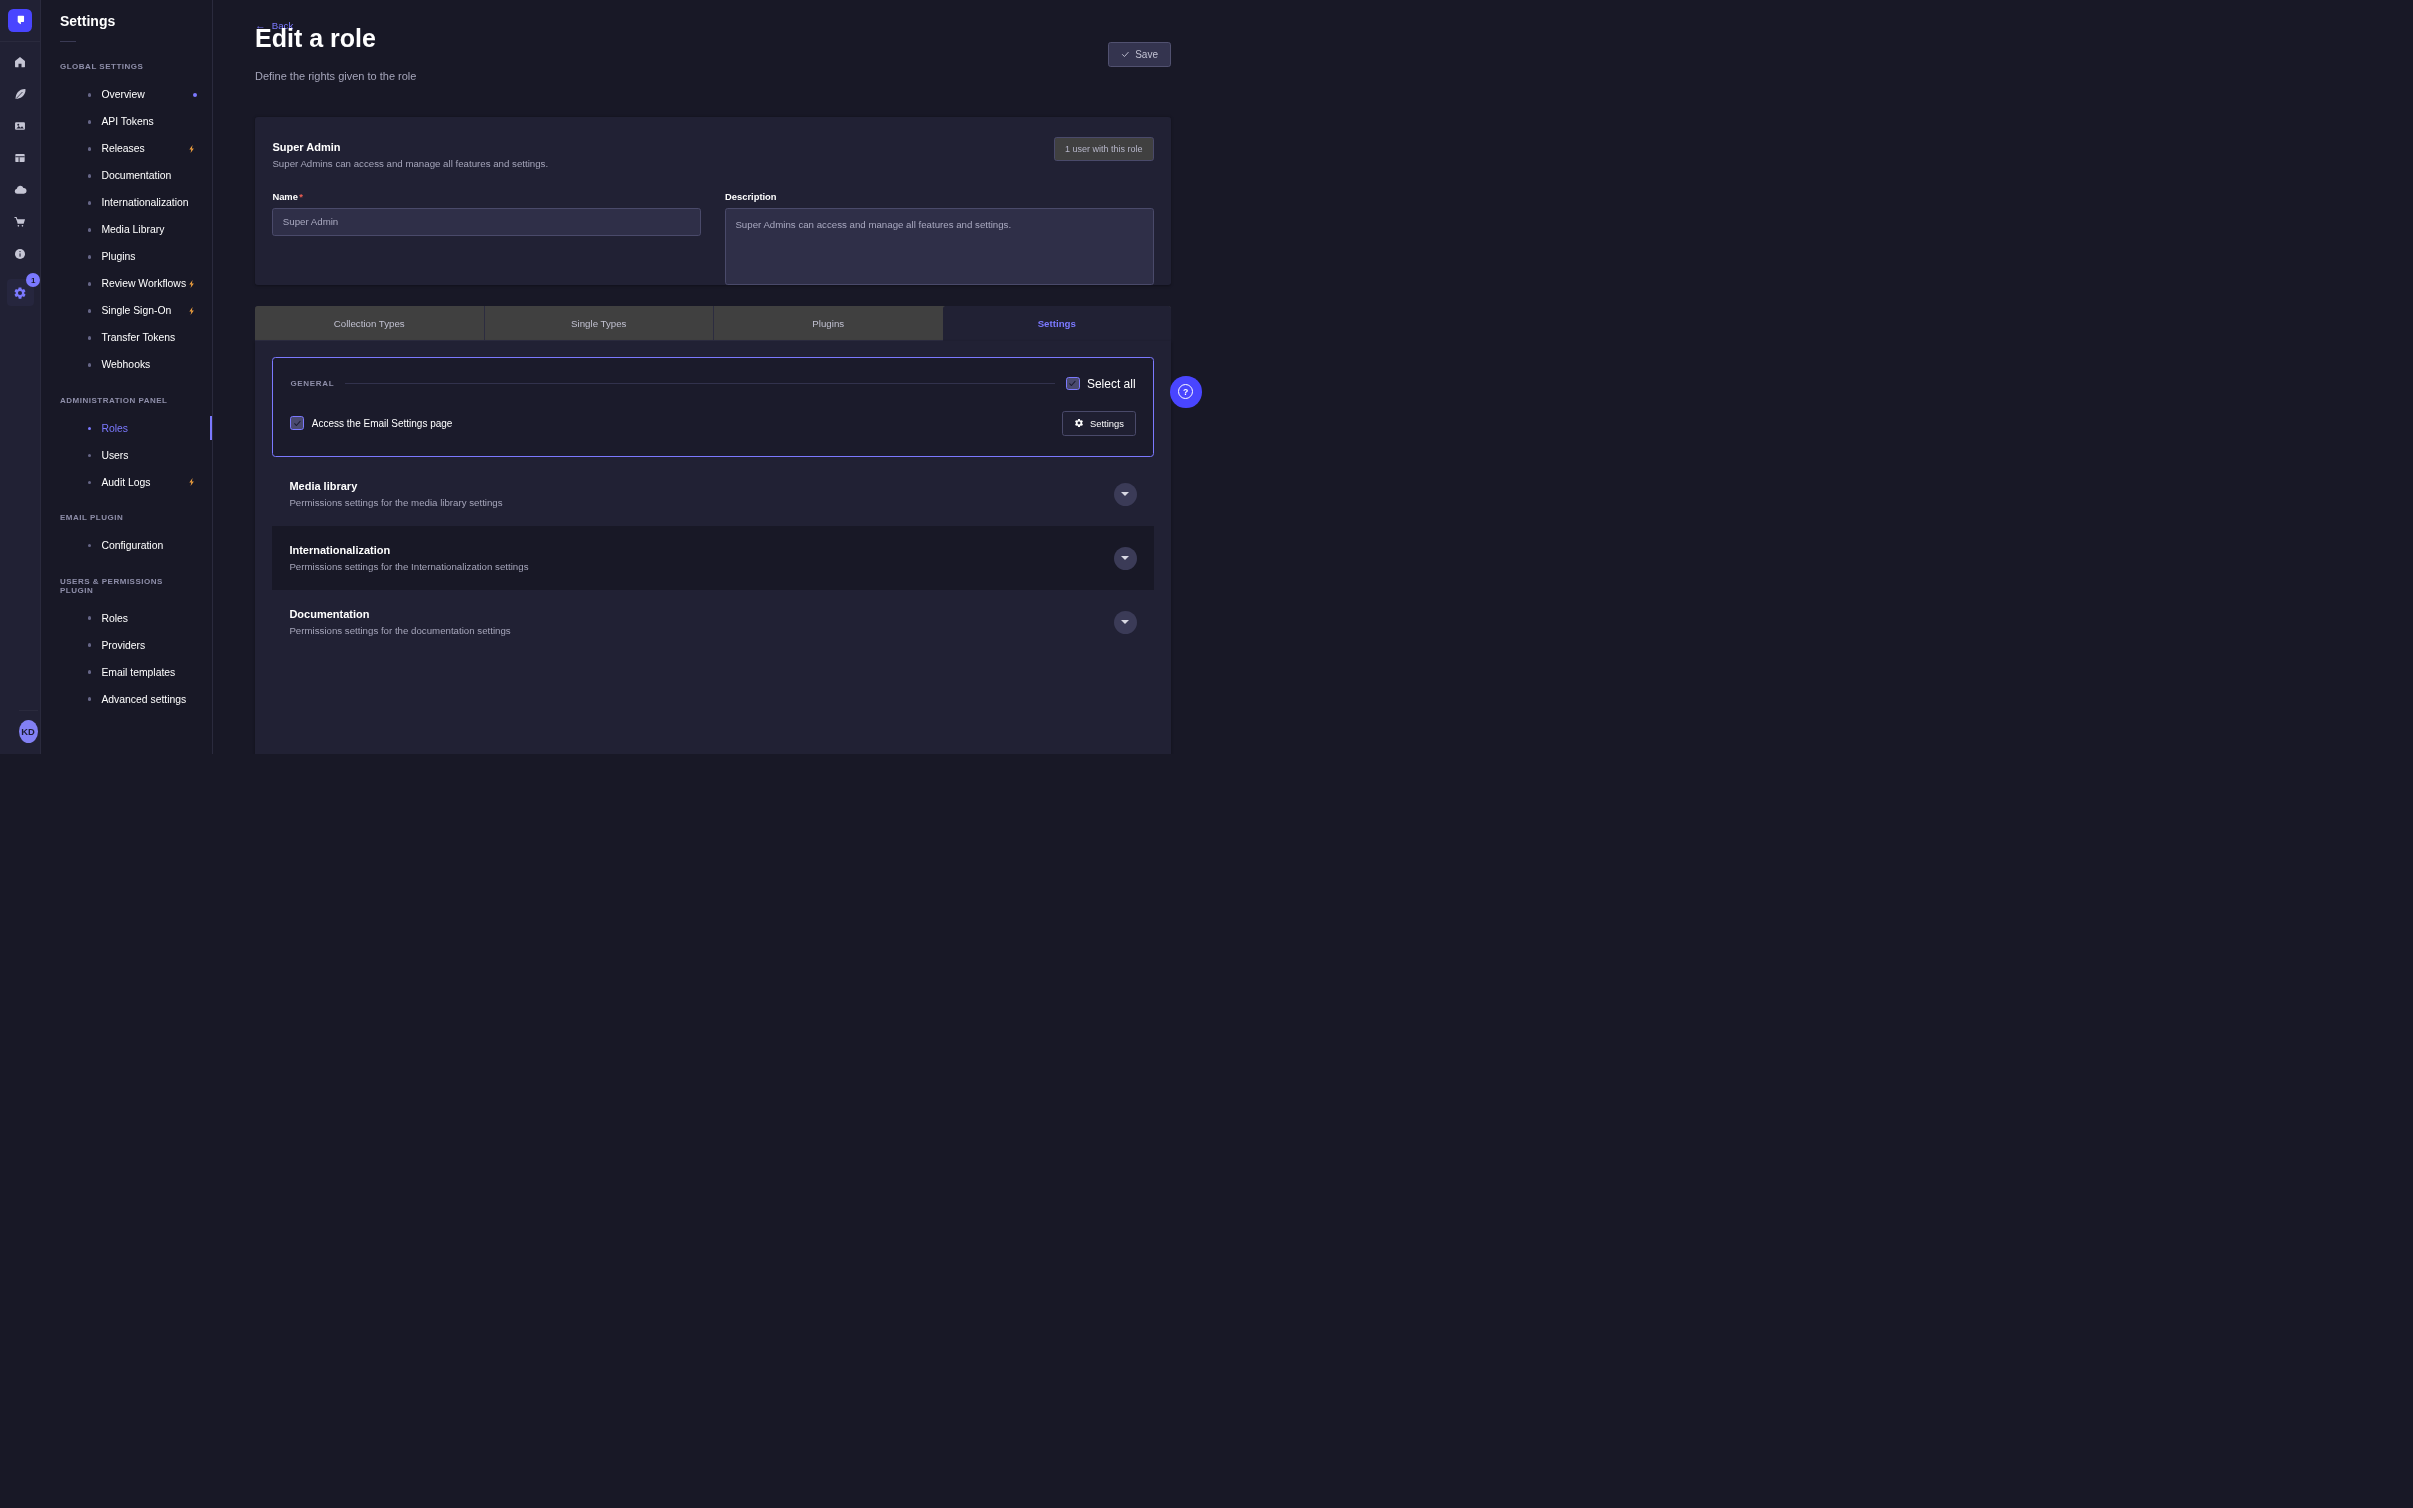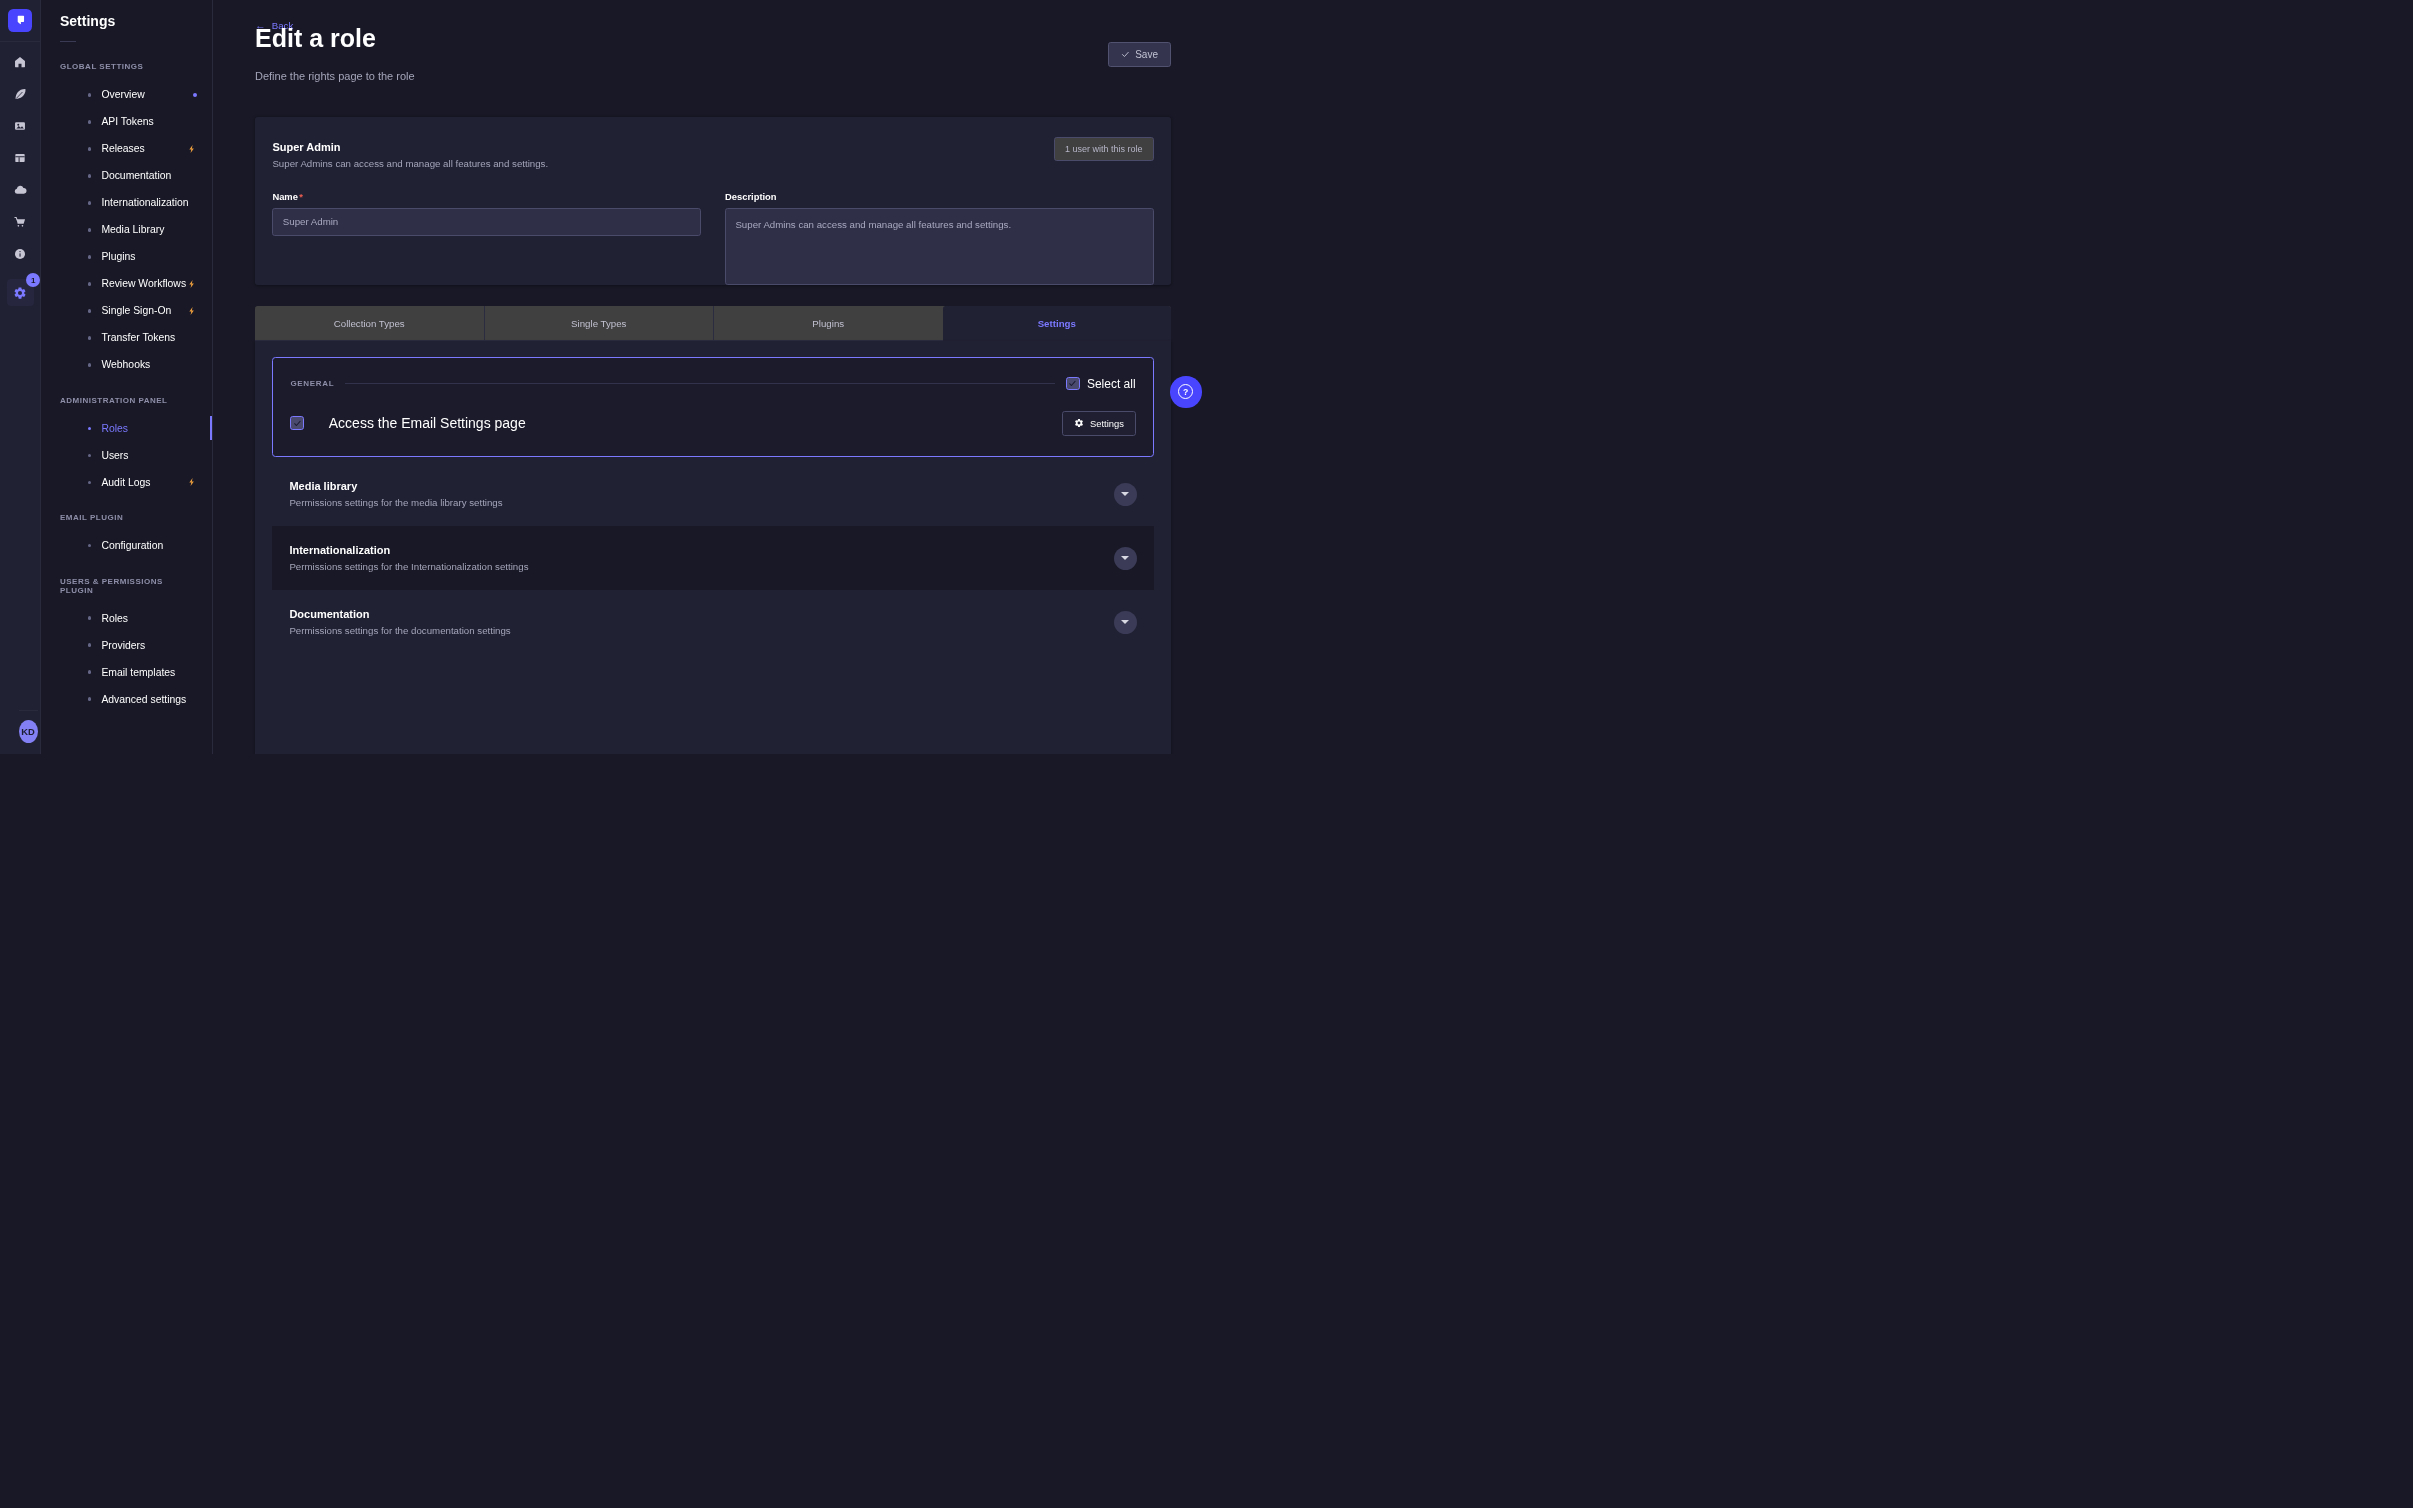--- a/index.html
+++ b/index.html
@@ -147,21 +147,21 @@
   .general-label { font-size:8px; font-weight:600; letter-spacing:0.7px; color:#8e8ea9; }
   .general-line { flex:1; border-top:0.7px solid #32324d; margin:0 10.7px; }
   .cbx {
     width:13.4px; height:13.4px; border-radius:2.7px; background:#4a4a6f;
     border:0.7px solid #7b79ff; display:flex; align-items:center; justify-content:center;
     cursor:pointer; flex:none;
   }
   .cbx svg { width:8.7px; height:8.7px; }
   .select-all-label { font-size:12px; margin-left:7.4px; }
   .perm-row { display:flex; align-items:center; margin-top:20px; }
-  .perm-label { font-size:14px; margin-left:25px; }
+  .perm-label { font-size:10px; margin-left:8px; }
   .settings-btn {
     margin-left:auto; height:25px; padding:0 10.7px; background:#1f1f31;
     border:0.7px solid #4a4a6a; border-radius:2.7px; color:#fff; font-size:9.4px;
     display:flex; align-items:center; gap:6px; cursor:pointer;
   }
   .settings-btn svg { width:10px; height:10px; fill:#fff; }
   
   .acc-rows { margin-top:5.4px; }
   .acc-row { height:64px; padding:0 17.4px; display:flex; align-items:center; cursor:pointer; }
   .acc-row.alt { background:#181826; }
@@ -380,21 +380,21 @@
 </div>
 
 <div class="main">
 
   <div class="back-link">
     <span class="back-arrow">←</span>
     <span>Back</span>
   </div>
 
   <div class="page-title">Edit a role</div>
-  <div class="page-subtitle">Define the rights page to the role</div>
+  <div class="page-subtitle">Define the rights given to the role</div>
 
   <button class="save-btn">
     <svg viewBox="0 0 24 24">
         <polyline points="4 12.5 9.5 18 20 6.5" fill="none" stroke="#c2c2d3" stroke-width="2.6" stroke-linecap="round" stroke-linejoin="round"></polyline>
       </svg>
     <span>Save</span>
   </button>
 
   <div class="role-card">
     <div class="role-card-head">

